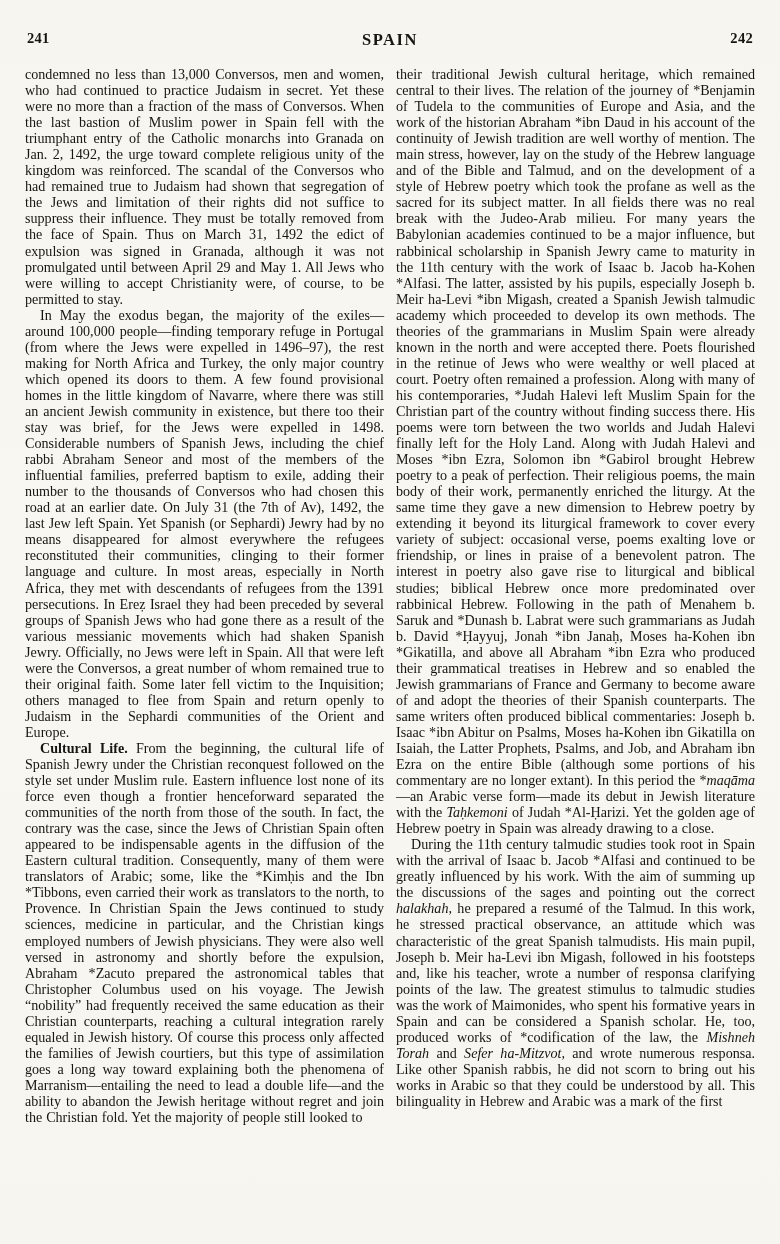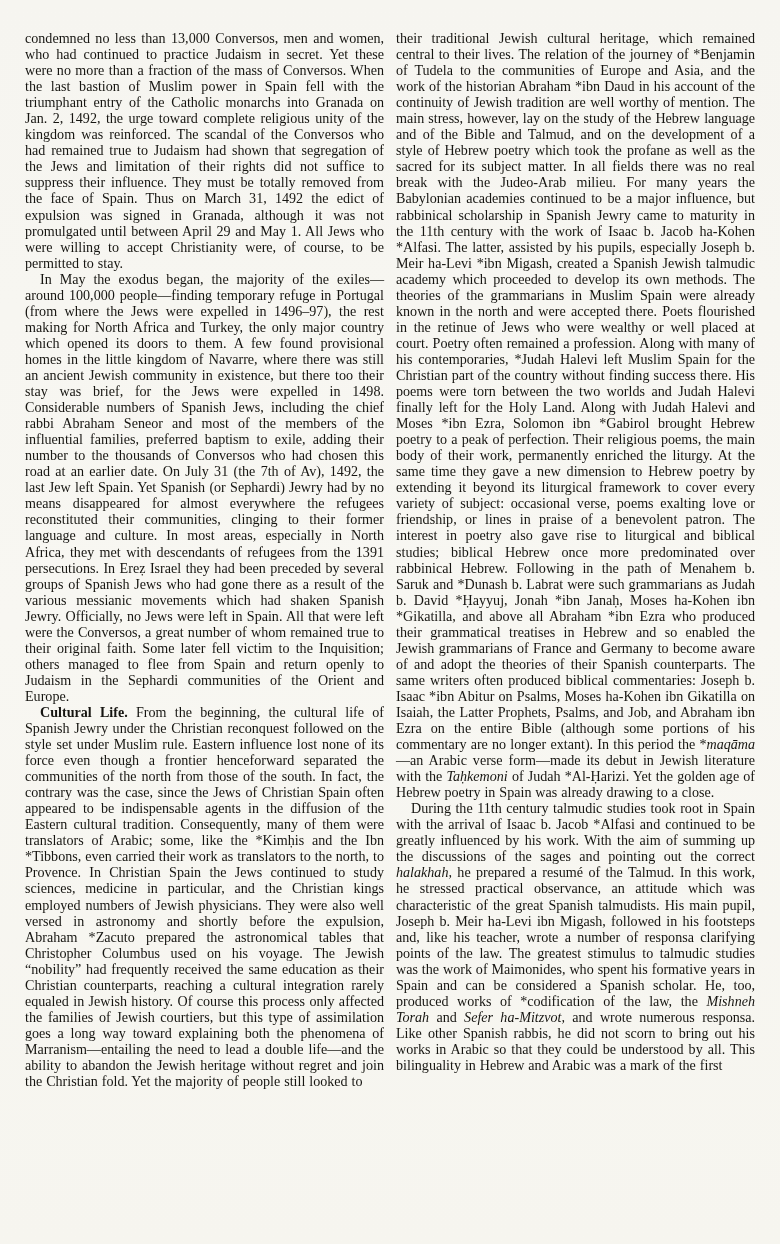--- a/index.html
+++ b/index.html
@@ -61,20 +61,25 @@
   }
   .column p.indent { text-indent: 15px; }
   .bold   { font-weight: bold; }
   .italic { font-style: italic; }
 </style>
 </head>
 <body>
 
 <div class="page">
 
+  <div class="running-head">
+    <span class="page-num left">241</span>
+    <span class="head-title">SPAIN</span>
+    <span class="page-num right">242</span>
+  </div>
 
   <div class="columns">
     <div class="column">
         <p class=""><span>condemned no less than 13,000 Conversos, men and women, who had continued to practice Judaism in secret. Yet these were no more than a fraction of the mass of Conversos. When the last bastion of Muslim power in Spain fell with the triumphant entry of the Catholic monarchs into Granada on Jan. 2, 1492, the urge toward complete religious unity of the kingdom was reinforced. The scandal of the Conversos who had remained true to Judaism had shown that segregation of the Jews and limitation of their rights did not suffice to suppress their influence. They must be totally removed from the face of Spain. Thus on March 31, 1492 the edict of expulsion was signed in Granada, although it was not promulgated until between April 29 and May 1. All Jews who were willing to accept Christianity were, of course, to be permitted to stay.</span></p>
         <p class="indent"><span>In May the exodus began, the majority of the exiles—around 100,000 people—finding temporary refuge in Portugal (from where the Jews were expelled in 1496–97), the rest making for North Africa and Turkey, the only major country which opened its doors to them. A few found provisional homes in the little kingdom of Navarre, where there was still an ancient Jewish community in existence, but there too their stay was brief, for the Jews were expelled in 1498. Considerable numbers of Spanish Jews, including the chief rabbi Abraham Seneor and most of the members of the influential families, preferred baptism to exile, adding their number to the thousands of Conversos who had chosen this road at an earlier date. On July 31 (the 7th of Av), 1492, the last Jew left Spain. Yet Spanish (or Sephardi) Jewry had by no means disappeared for almost everywhere the refugees reconstituted their communities, clinging to their former language and culture. In most areas, especially in North Africa, they met with descendants of refugees from the 1391 persecutions. In Ereẓ Israel they had been preceded by several groups of Spanish Jews who had gone there as a result of the various messianic movements which had shaken Spanish Jewry. Officially, no Jews were left in Spain. All that were left were the Conversos, a great number of whom remained true to their original faith. Some later fell victim to the Inquisition; others managed to flee from Spain and return openly to Judaism in the Sephardi communities of the Orient and Europe.</span></p>
         <p class="indent"><span class="bold">Cultural Life. </span><span>From the beginning, the cultural life of Spanish Jewry under the Christian reconquest followed on the style set under Muslim rule. Eastern influence lost none of its force even though a frontier henceforward separated the communities of the north from those of the south. In fact, the contrary was the case, since the Jews of Christian Spain often appeared to be indispensable agents in the diffusion of the Eastern cultural tradition. Consequently, many of them were translators of Arabic; some, like the *Kimḥis and the Ibn *Tibbons, even carried their work as translators to the north, to Provence. In Christian Spain the Jews continued to study sciences, medicine in particular, and the Christian kings employed numbers of Jewish physicians. They were also well versed in astronomy and shortly before the expulsion, Abraham *Zacuto prepared the astronomical tables that Christopher Columbus used on his voyage. The Jewish “nobility” had frequently received the same education as their Christian counterparts, reaching a cultural integration rarely equaled in Jewish history. Of course this process only affected the families of Jewish courtiers, but this type of assimilation goes a long way toward explaining both the phenomena of Marranism—entailing the need to lead a double life—and the ability to abandon the Jewish heritage without regret and join the Christian fold. Yet the majority of people still looked to</span></p>
       </div>
     <div class="column">
         <p class=""><span>their traditional Jewish cultural heritage, which remained central to their lives. The relation of the journey of *Benjamin of Tudela to the communities of Europe and Asia, and the work of the historian Abraham *ibn Daud in his account of the continuity of Jewish tradition are well worthy of mention. The main stress, however, lay on the study of the Hebrew language and of the Bible and Talmud, and on the development of a style of Hebrew poetry which took the profane as well as the sacred for its subject matter. In all fields there was no real break with the Judeo-Arab milieu. For many years the Babylonian academies continued to be a major influence, but rabbinical scholarship in Spanish Jewry came to maturity in the 11th century with the work of Isaac b. Jacob ha-Kohen *Alfasi. The latter, assisted by his pupils, especially Joseph b. Meir ha-Levi *ibn Migash, created a Spanish Jewish talmudic academy which proceeded to develop its own methods. The theories of the grammarians in Muslim Spain were already known in the north and were accepted there. Poets flourished in the retinue of Jews who were wealthy or well placed at court. Poetry often remained a profession. Along with many of his contemporaries, *Judah Halevi left Muslim Spain for the Christian part of the country without finding success there. His poems were torn between the two worlds and Judah Halevi finally left for the Holy Land. Along with Judah Halevi and Moses *ibn Ezra, Solomon ibn *Gabirol brought Hebrew poetry to a peak of perfection. Their religious poems, the main body of their work, permanently enriched the liturgy. At the same time they gave a new dimension to Hebrew poetry by extending it beyond its liturgical framework to cover every variety of subject: occasional verse, poems exalting love or friendship, or lines in praise of a benevolent patron. The interest in poetry also gave rise to liturgical and biblical studies; biblical Hebrew once more predominated over rabbinical Hebrew. Following in the path of Menahem b. Saruk and *Dunash b. Labrat were such grammarians as Judah b. David *Ḥayyuj, Jonah *ibn Janaḥ, Moses ha-Kohen ibn *Gikatilla, and above all Abraham *ibn Ezra who produced their grammatical treatises in Hebrew and so enabled the Jewish grammarians of France and Germany to become aware of and adopt the theories of their Spanish counterparts. The same writers often produced biblical commentaries: Joseph b. Isaac *ibn Abitur on Psalms, Moses ha-Kohen ibn Gikatilla on Isaiah, the Latter Prophets, Psalms, and Job, and Abraham ibn Ezra on the entire Bible (although some portions of his commentary are no longer extant). In this period the *</span><span class="italic">maqāma</span><span>—an Arabic verse form—made its debut in Jewish literature with the </span><span class="italic">Taḥkemoni</span><span> of Judah *Al-Ḥarizi. Yet the golden age of Hebrew poetry in Spain was already drawing to a close.</span></p>
         <p class="indent"><span>During the 11th century talmudic studies took root in Spain with the arrival of Isaac b. Jacob *Alfasi and continued to be greatly influenced by his work. With the aim of summing up the discussions of the sages and pointing out the correct </span><span class="italic">halakhah,</span><span> he prepared a resumé of the Talmud. In this work, he stressed practical observance, an attitude which was characteristic of the great Spanish talmudists. His main pupil, Joseph b. Meir ha-Levi ibn Migash, followed in his footsteps and, like his teacher, wrote a number of responsa clarifying points of the law. The greatest stimulus to talmudic studies was the work of Maimonides, who spent his formative years in Spain and can be considered a Spanish scholar. He, too, produced works of *codification of the law, the </span><span class="italic">Mishneh Torah</span><span> and </span><span class="italic">Sefer ha-Mitzvot,</span><span> and wrote numerous responsa. Like other Spanish rabbis, he did not scorn to bring out his works in Arabic so that they could be understood by all. This bilinguality in Hebrew and Arabic was a mark of the first</span></p>

